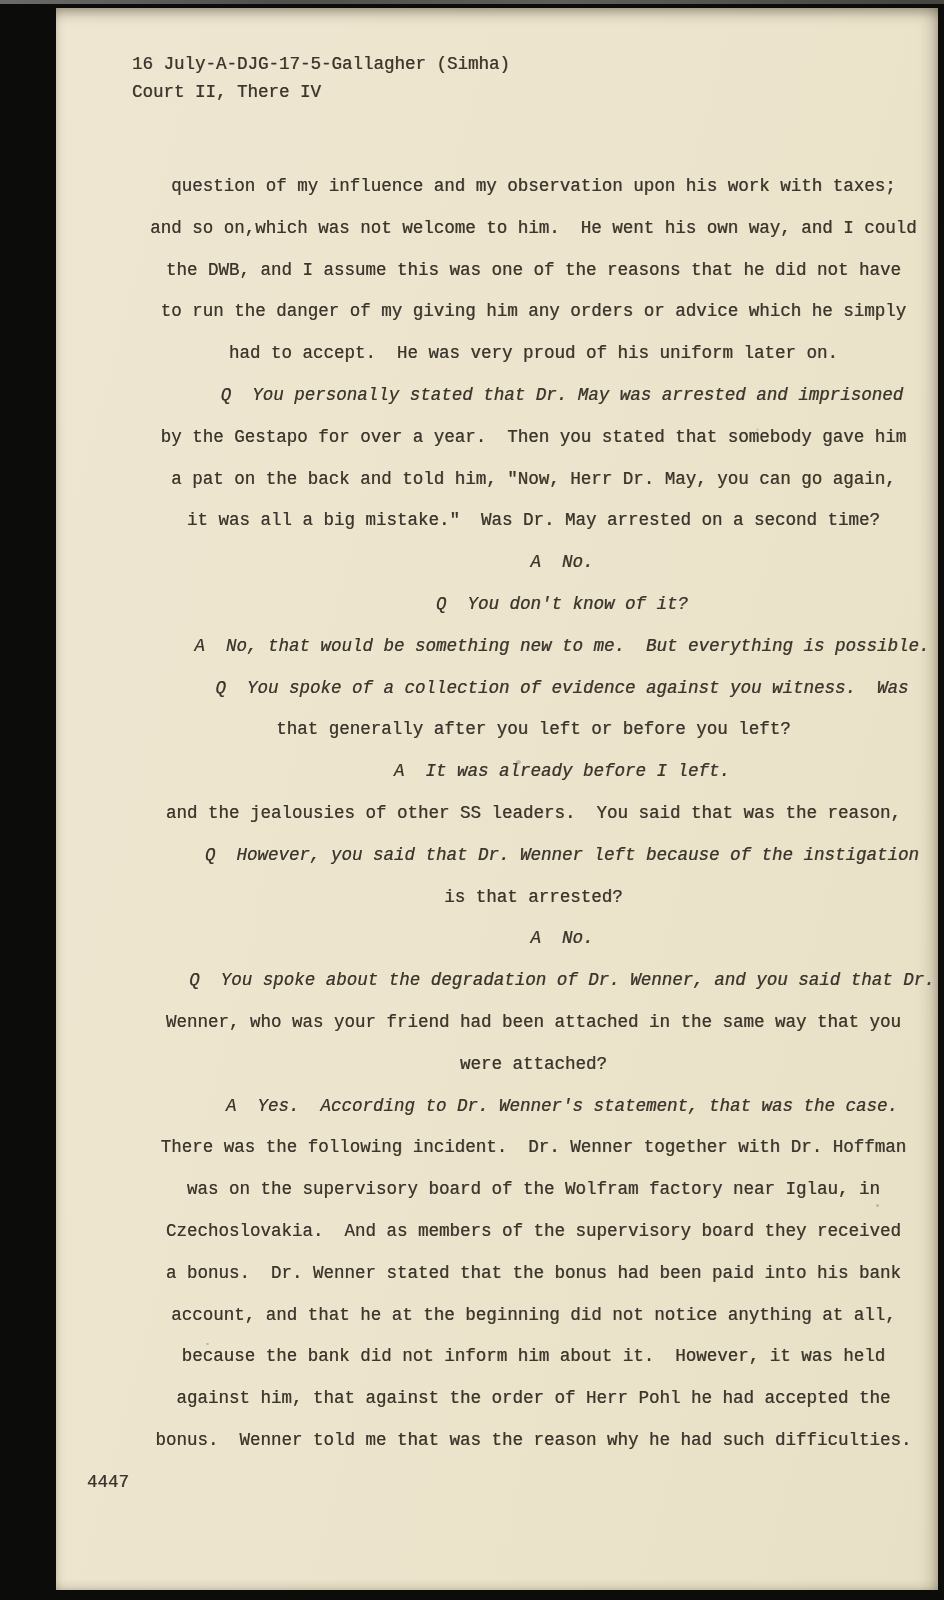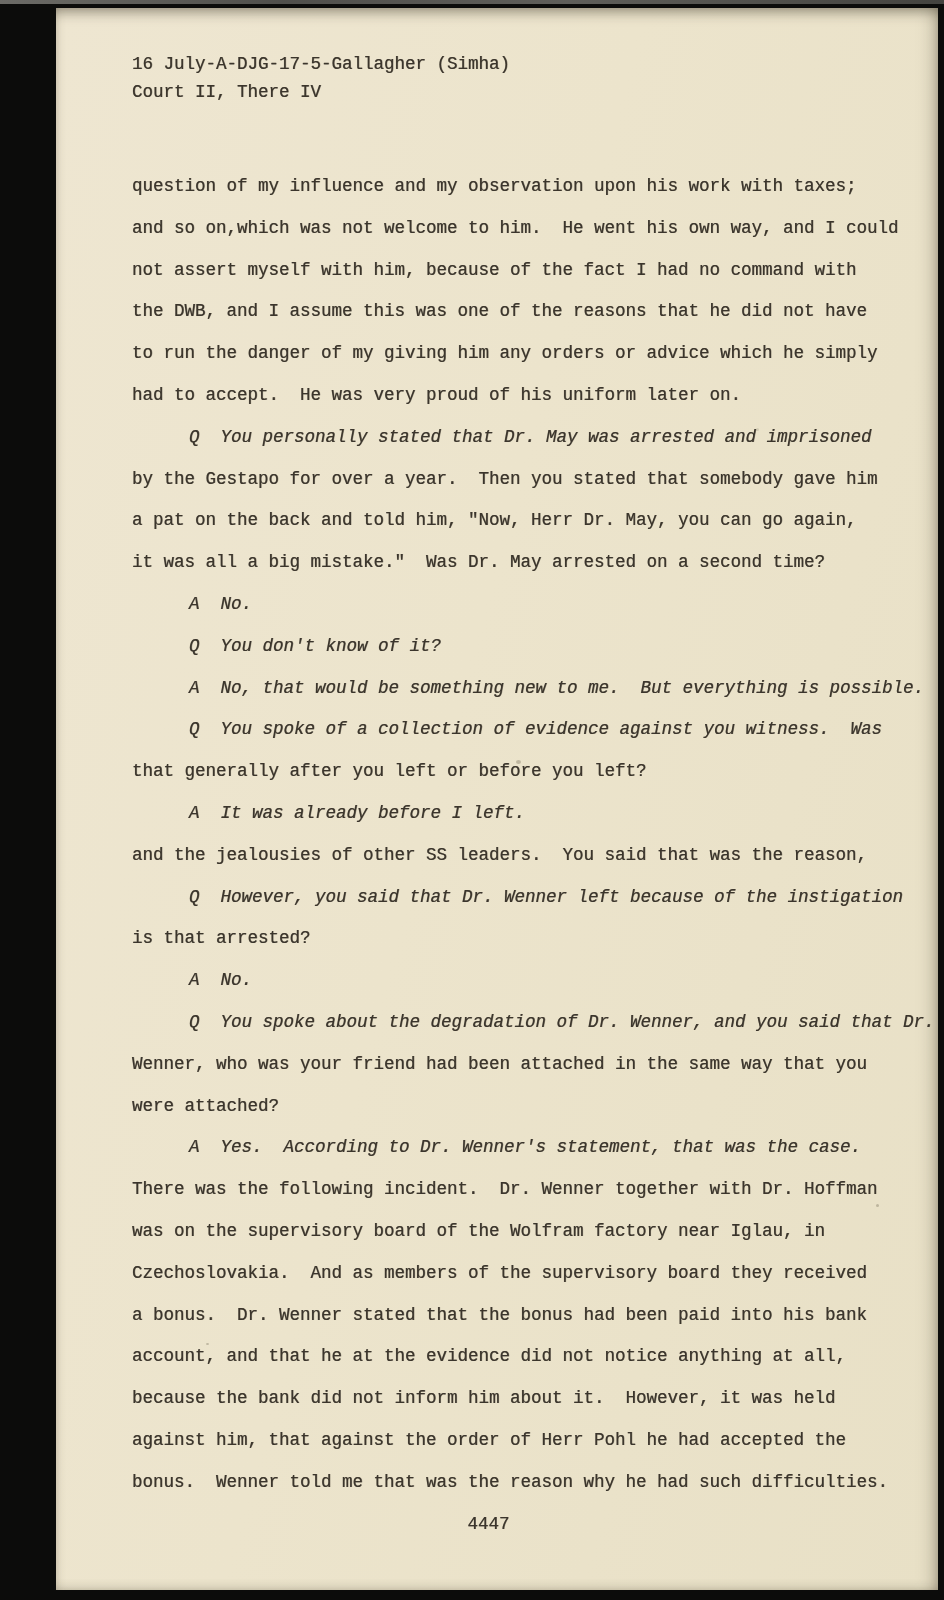--- a/index.html
+++ b/index.html
@@ -44,35 +44,36 @@
     text-shadow:
       0.4px 0.4px 0.6px rgba(59, 53, 44, 0.5),
       -0.2px 0 0.4px rgba(59, 53, 44, 0.3);
   }
   .header-line {
     font-size: 17.5px;
     line-height: 28px;
   }
   .transcript {
     margin-top: 60px;
+    text-align: center;
   }
   .line {
     font-size: 17.5px;
     line-height: 41.8px;
     height: 41.8px;
   }
   .line.qa {
     padding-left: 57px;
     font-style: italic;
   }
   .page-number {
     font-size: 17.5px;
     line-height: 41.8px;
     width: 100%;
-    text-align: center;
+    text-align: left;
     transform: translateX(-45px);
   }
   .speck {
     position: absolute;
     border-radius: 50%;
     background: rgba(110, 100, 80, 0.35);
     pointer-events: none;
   }
 </style>
 </head>
@@ -83,21 +84,20 @@
 <div class="paper" style="--paper: #ece4cc; --ink: #3b352c;">
 
   <div class="typed-header">
     <div class="typed header-line">16 July-A-DJG-17-5-Gallagher (Simha)</div>
     <div class="typed header-line">Court II, There IV</div>
   </div>
 
   <div class="transcript">
       <div class="typed line">question of my influence and my observation upon his work with taxes;</div>
       <div class="typed line">and so on,which was not welcome to him.  He went his own way, and I could</div>
-      <div class="typed line">not assert myself with him, because of the fact I had no command with</div>
       <div class="typed line">the DWB, and I assume this was one of the reasons that he did not have</div>
       <div class="typed line">to run the danger of my giving him any orders or advice which he simply</div>
       <div class="typed line">had to accept.  He was very proud of his uniform later on.</div>
       <div class="typed line qa">Q  You personally stated that Dr. May was arrested and imprisoned</div>
       <div class="typed line">by the Gestapo for over a year.  Then you stated that somebody gave him</div>
       <div class="typed line">a pat on the back and told him, "Now, Herr Dr. May, you can go again,</div>
       <div class="typed line">it was all a big mistake."  Was Dr. May arrested on a second time?</div>
       <div class="typed line qa">A  No.</div>
       <div class="typed line qa">Q  You don't know of it?</div>
       <div class="typed line qa">A  No, that would be something new to me.  But everything is possible.</div>
@@ -109,21 +109,21 @@
       <div class="typed line">is that arrested?</div>
       <div class="typed line qa">A  No.</div>
       <div class="typed line qa">Q  You spoke about the degradation of Dr. Wenner, and you said that Dr.</div>
       <div class="typed line">Wenner, who was your friend had been attached in the same way that you</div>
       <div class="typed line">were attached?</div>
       <div class="typed line qa">A  Yes.  According to Dr. Wenner's statement, that was the case.</div>
       <div class="typed line">There was the following incident.  Dr. Wenner together with Dr. Hoffman</div>
       <div class="typed line">was on the supervisory board of the Wolfram factory near Iglau, in</div>
       <div class="typed line">Czechoslovakia.  And as members of the supervisory board they received</div>
       <div class="typed line">a bonus.  Dr. Wenner stated that the bonus had been paid into his bank</div>
-      <div class="typed line">account, and that he at the evidence did not notice anything at all,</div>
+      <div class="typed line">account, and that he at the beginning did not notice anything at all,</div>
       <div class="typed line">because the bank did not inform him about it.  However, it was held</div>
       <div class="typed line">against him, that against the order of Herr Pohl he had accepted the</div>
       <div class="typed line">bonus.  Wenner told me that was the reason why he had such difficulties.</div>
     </div>
 
   <div class="typed page-number">4447</div>
 
   <div class="speck" style="left:460px; top:752px; width:5px; height:4px;"></div>
   <div class="speck" style="left:820px; top:1196px; width:3px; height:3px;"></div>
   <div class="speck" style="left:150px; top:1335px; width:3px; height:2px;"></div>

